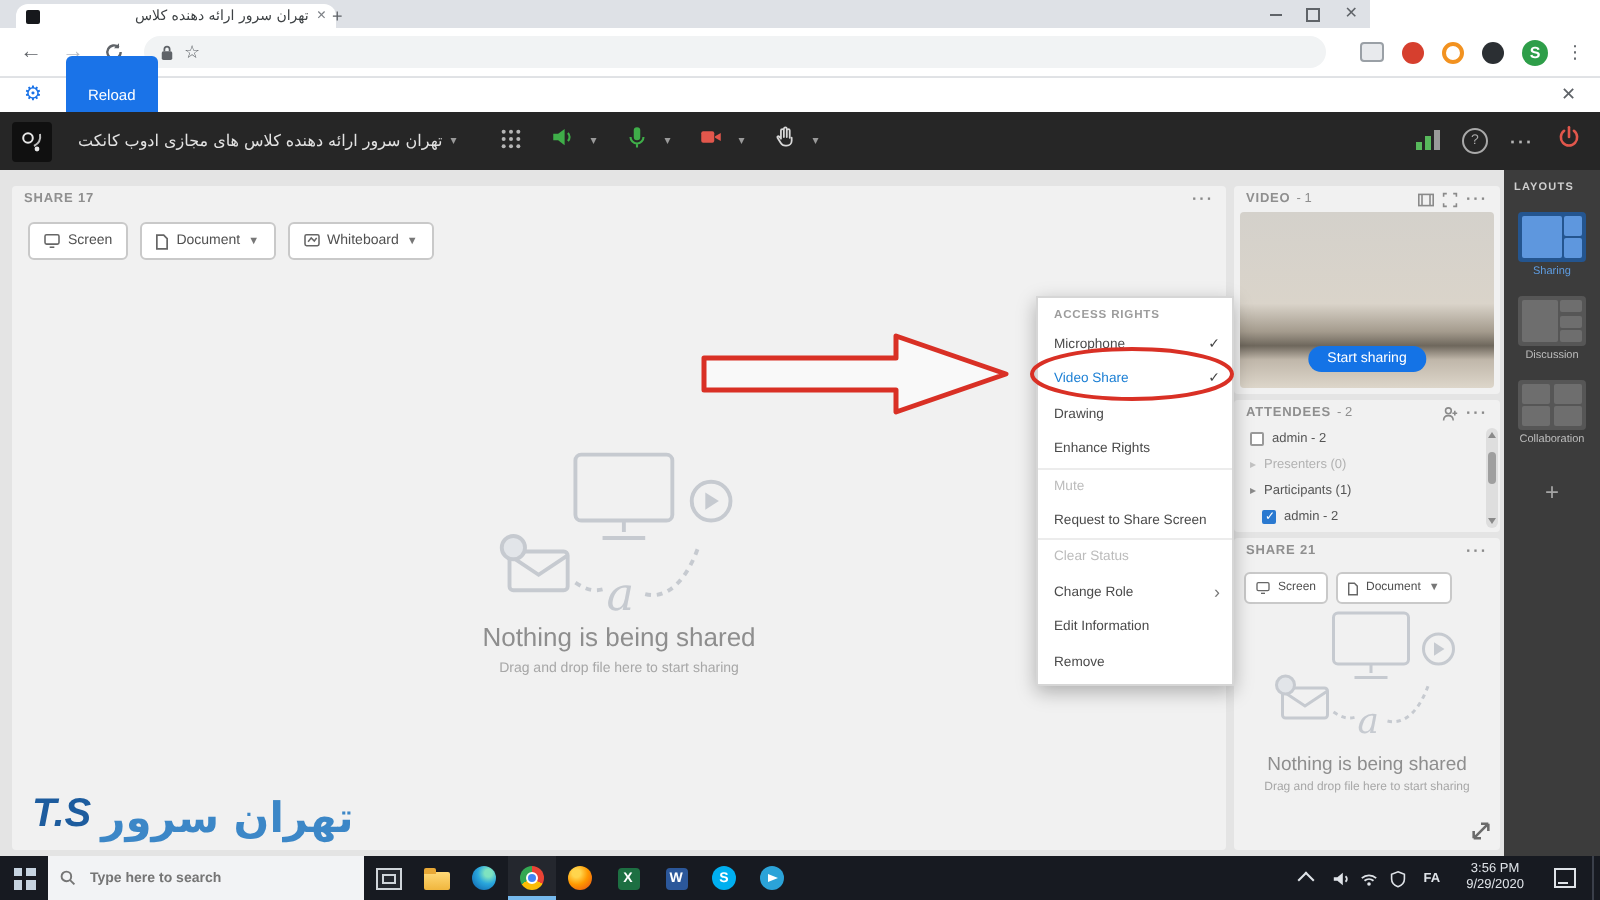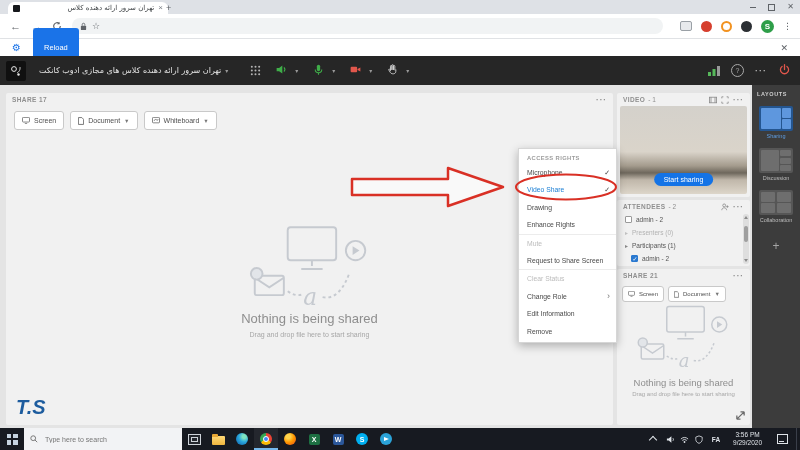--- a/index.html
+++ b/index.html
@@ -1,21 +1,21 @@
 <!DOCTYPE html>
 <html><head>
 <meta charset="utf-8">
 <style>
   html,body{margin:0;padding:0;background:#888;}
   #screen{position:relative;width:800px;height:450px;background:#fff;overflow:hidden;
           font-family:"Liberation Sans","DejaVu Sans",sans-serif;color:#333;}
   .fa{font-family:"DejaVu Sans",sans-serif;}
 
   
-  .tabstrip{position:absolute;left:0;top:0;width:800px;height:14px;background:#dee1e6;}
+  .tabstrip{position:absolute;left:0;top:0;width:648px;height:14px;background:#dee1e6;padding-left:37px;}
   .tab{position:absolute;left:8px;top:2px;width:150px;height:12px;background:#fff;
        border-radius:6px 6px 0 0;display:flex;align-items:center;padding:0 5px;gap:4px;overflow:hidden;}
   .favicon{width:7px;height:7px;background:#16181c;border-radius:1px;flex:0 0 auto;}
   .tab-title{font-size:7px;color:#3c4043;white-space:nowrap;overflow:hidden;direction:rtl;flex:1;}
   .tab-close{font-size:8px;color:#7b7f85;line-height:1;flex:0 0 auto;}
   .newtab{position:absolute;left:166px;top:3px;font-size:9px;color:#5f6368;}
   .wincontrols{position:absolute;right:6px;top:1px;display:flex;gap:12px;align-items:center;height:12px;}
   .wc-min{width:6px;height:1px;background:#5f6368;}
   .wc-max{width:5px;height:5px;border:1px solid #5f6368;}
   .wc-close{font-size:8px;color:#5f6368;line-height:1;}
@@ -148,21 +148,21 @@
   
   .taskbar{position:absolute;left:0;top:428px;width:800px;height:22px;background:#171a21;
            display:flex;align-items:center;z-index:70;}
   .tb-cell{width:24px;height:22px;display:flex;align-items:center;justify-content:center;flex:0 0 auto;}
   .ic-win{width:11px;height:11px;background:#c6d3e0;position:relative;}
   .ic-win::before{content:"";position:absolute;left:0;top:4.5px;width:11px;height:1.6px;background:#171a21;}
   .ic-win::after{content:"";position:absolute;left:4.5px;top:0;width:1.6px;height:11px;background:#171a21;}
   .searchbox{width:158px;height:22px;background:#f2f3f5;display:flex;align-items:center;gap:5px;
              padding:0 6px;box-sizing:border-box;flex:0 0 auto;}
   .searchbox input{border:none;background:transparent;font-size:7px;color:#444;width:120px;outline:none;
-                   font-family:"Liberation Sans",sans-serif;}
+                   font-family:"Liberation Sans",sans-serif;font-weight:bold;}
   .ic-tv{width:11px;height:9px;border:1px solid #cfd4da;background:rgba(255,255,255,.06);position:relative;}
   .ic-tv::after{content:"";position:absolute;left:2px;top:2px;width:5px;height:3px;border:1px solid #cfd4da;}
   .ic-folder{width:13px;height:9px;background:linear-gradient(#ffd977,#f0b63e);border-radius:1px;position:relative;margin-top:2px;}
   .ic-folder::before{content:"";position:absolute;top:-2px;left:0;width:6px;height:3px;background:#e8a836;border-radius:1px 1px 0 0;}
   .ic-edge{width:12px;height:12px;border-radius:50%;background:radial-gradient(circle at 68% 30%,#7ee3c0 0 16%,#2aa7dd 45%,#0b5ba8 100%);}
   .ic-chrome{width:12px;height:12px;border-radius:50%;position:relative;
              background:conic-gradient(#ea4335 0 33.3%,#fbbc05 0 66.6%,#34a853 0 100%);}
   .ic-chrome::after{content:"";position:absolute;inset:3px;background:#4285f4;border:1.2px solid #fff;border-radius:50%;}
   .ic-ff{width:12px;height:12px;border-radius:50%;background:radial-gradient(circle at 35% 30%,#ffd54d 0 18%,#ff9800 50%,#e64a19 100%);}
   .ic-xl,.ic-wd{width:11px;height:11px;border-radius:2px;color:#fff;font-size:7px;font-weight:bold;
@@ -364,20 +364,21 @@
           <path d="M42 72c6 4 10 5 16 3" stroke-dasharray="3 3"></path>
           <path d="M78 78c12 3 22-8 28-26" stroke-dasharray="3 3"></path>
         </g>
         <text x="58" y="86" font-size="24" fill="#c6cad0" font-family="DejaVu Serif, serif">a</text>
       </svg>
       <div class="empty-title">Nothing is being shared</div>
       <div class="empty-sub">Drag and drop file here to start sharing</div>
 
       <div class="watermark">
         <span class="wm-abbr">T.S</span>
+        <span class="wm-fa fa" dir="rtl">تهران سرور</span>
       </div>
     </div>
 
     <div class="pod pod-video">
       <div class="pod-h">
         <span class="pod-title">VIDEO</span>
         <span class="pod-count">- 1</span>
         <span class="pod-menu" style="margin-left:auto;display:flex;align-items:center;gap:4px;">
           <svg width="8" height="8" viewBox="0 0 10 10">
               <rect x="0.5" y="1.5" width="9" height="7" fill="none" stroke="#8a8a8a"></rect>

